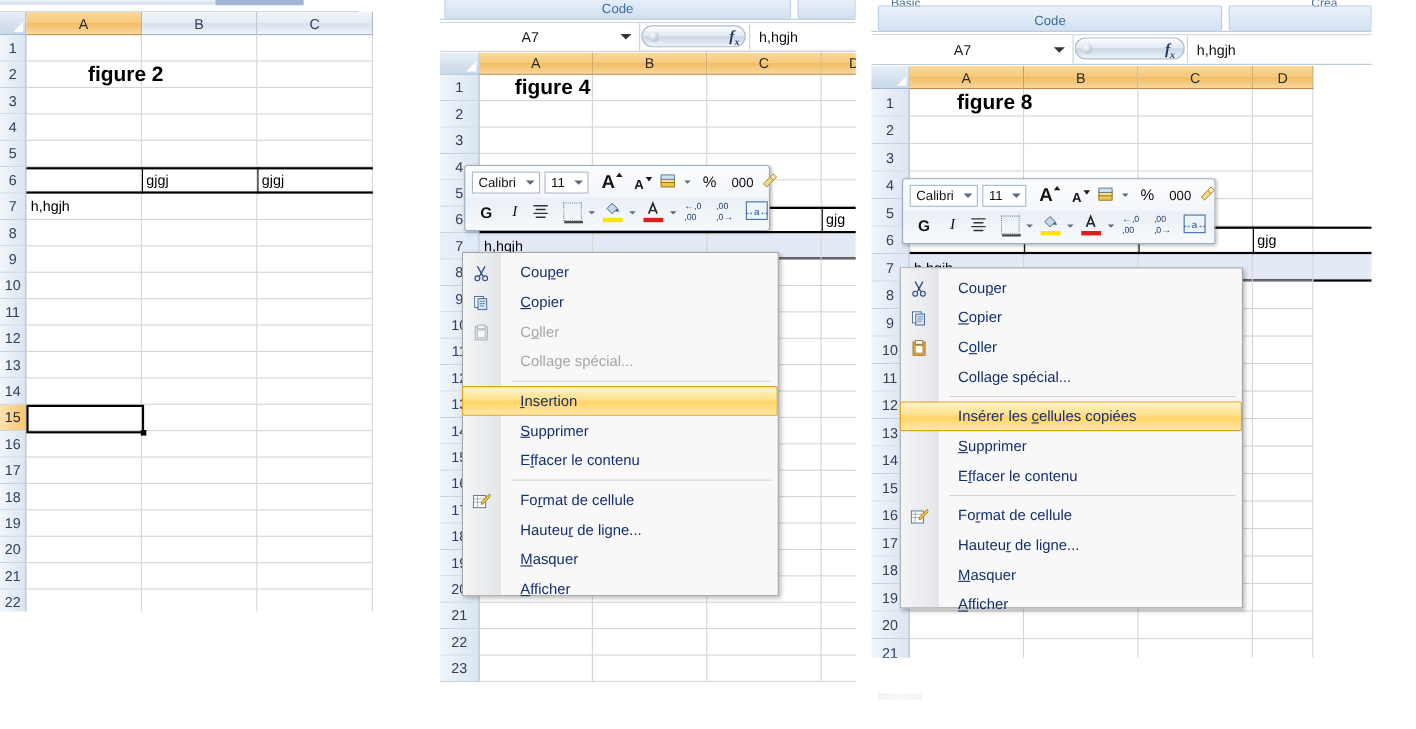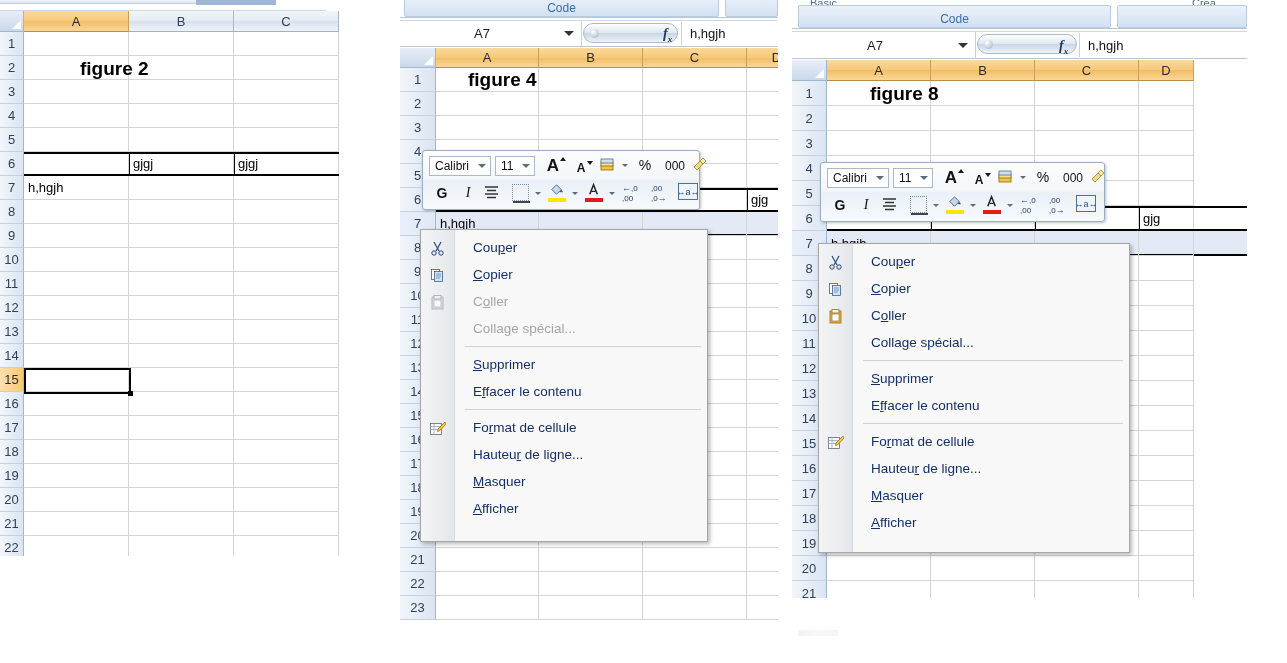--- a/index.html
+++ b/index.html
@@ -613,20 +613,23 @@
                   <rect x="3" y="3" width="11" height="12" fill="#dfe2e7" stroke="#a3a9b2" stroke-width="0.8"></rect>
                   <rect x="5" y="1.5" width="7" height="3.5" fill="#f0f1f3" stroke="#a3a9b2" stroke-width="0.8"></rect>
                   <rect x="5" y="6" width="7" height="7" fill="#f7f8f9" stroke="#b2b7bf" stroke-width="0.8"></rect>
                 </svg></span></span>
             <span><span>C<u>o</u>ller</span></span>
           </div>
           <div class="ctx-item disabled">
             <span><span>Colla<u>g</u>e spécial...</span></span>
           </div>
           <div class="ctx-sep"></div>
+          <div class="ctx-item hl">
+            <span><span><u>I</u>nsertion</span></span>
+          </div>
           <div class="ctx-item">
             <span><span><u>S</u>upprimer</span></span>
           </div>
           <div class="ctx-item">
             <span><span>E<u>f</u>facer le contenu</span></span>
           </div>
           <div class="ctx-sep"></div>
           <div class="ctx-item">
             <span class="ctx-ico"><span style="position: relative; display: inline-block; width: 17px; height: 17px;"><svg width="17" height="17" viewBox="0 0 17 17">
                   <rect x="1.5" y="3.5" width="11" height="11" fill="#ffffff" stroke="#5c6a7d" stroke-width="0.8"></rect>
@@ -912,20 +915,23 @@
                   <rect x="3" y="3" width="11" height="12" fill="#e9a93a" stroke="#a3701a" stroke-width="0.8"></rect>
                   <rect x="5" y="1.5" width="7" height="3.5" fill="#f7f4ea" stroke="#8d7330" stroke-width="0.8"></rect>
                   <rect x="5" y="6" width="7" height="7" fill="#ffffff" stroke="#a08c55" stroke-width="0.8"></rect>
                 </svg></span></span>
             <span><span>C<u>o</u>ller</span></span>
           </div>
           <div class="ctx-item">
             <span><span>Colla<u>g</u>e spécial...</span></span>
           </div>
           <div class="ctx-sep"></div>
+          <div class="ctx-item hl">
+            <span><span>Insérer les <u>c</u>ellules copiées</span></span>
+          </div>
           <div class="ctx-item">
             <span><span><u>S</u>upprimer</span></span>
           </div>
           <div class="ctx-item">
             <span><span>E<u>f</u>facer le contenu</span></span>
           </div>
           <div class="ctx-sep"></div>
           <div class="ctx-item">
             <span class="ctx-ico"><span style="position: relative; display: inline-block; width: 17px; height: 17px;"><svg width="17" height="17" viewBox="0 0 17 17">
                   <rect x="1.5" y="3.5" width="11" height="11" fill="#ffffff" stroke="#5c6a7d" stroke-width="0.8"></rect>

